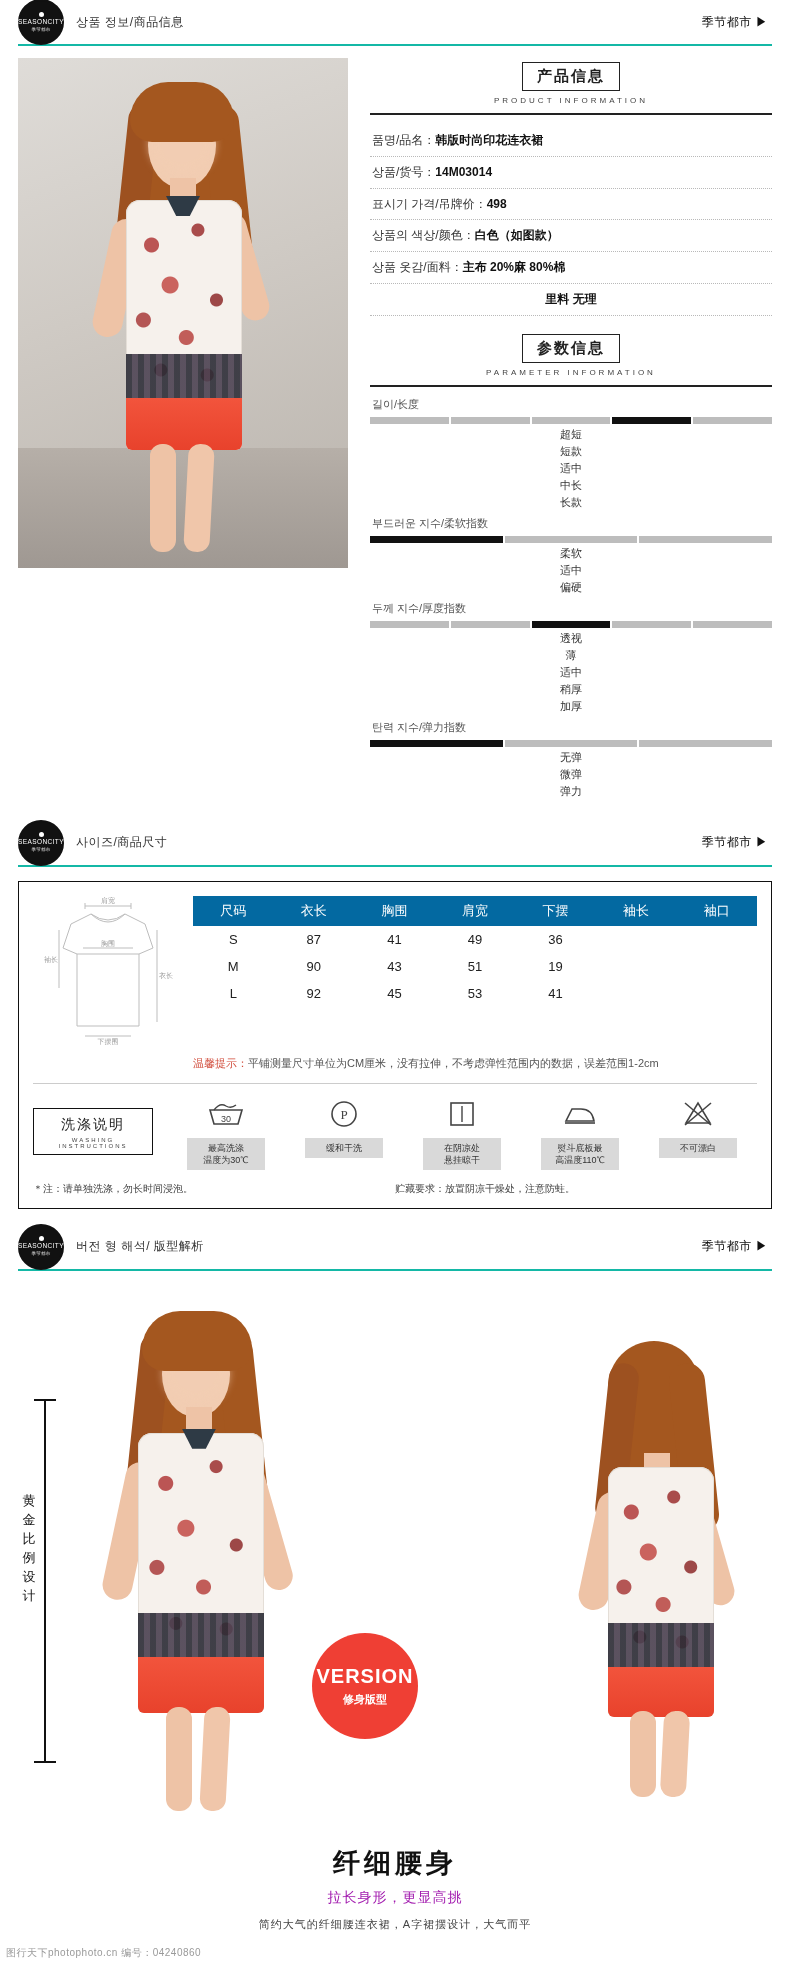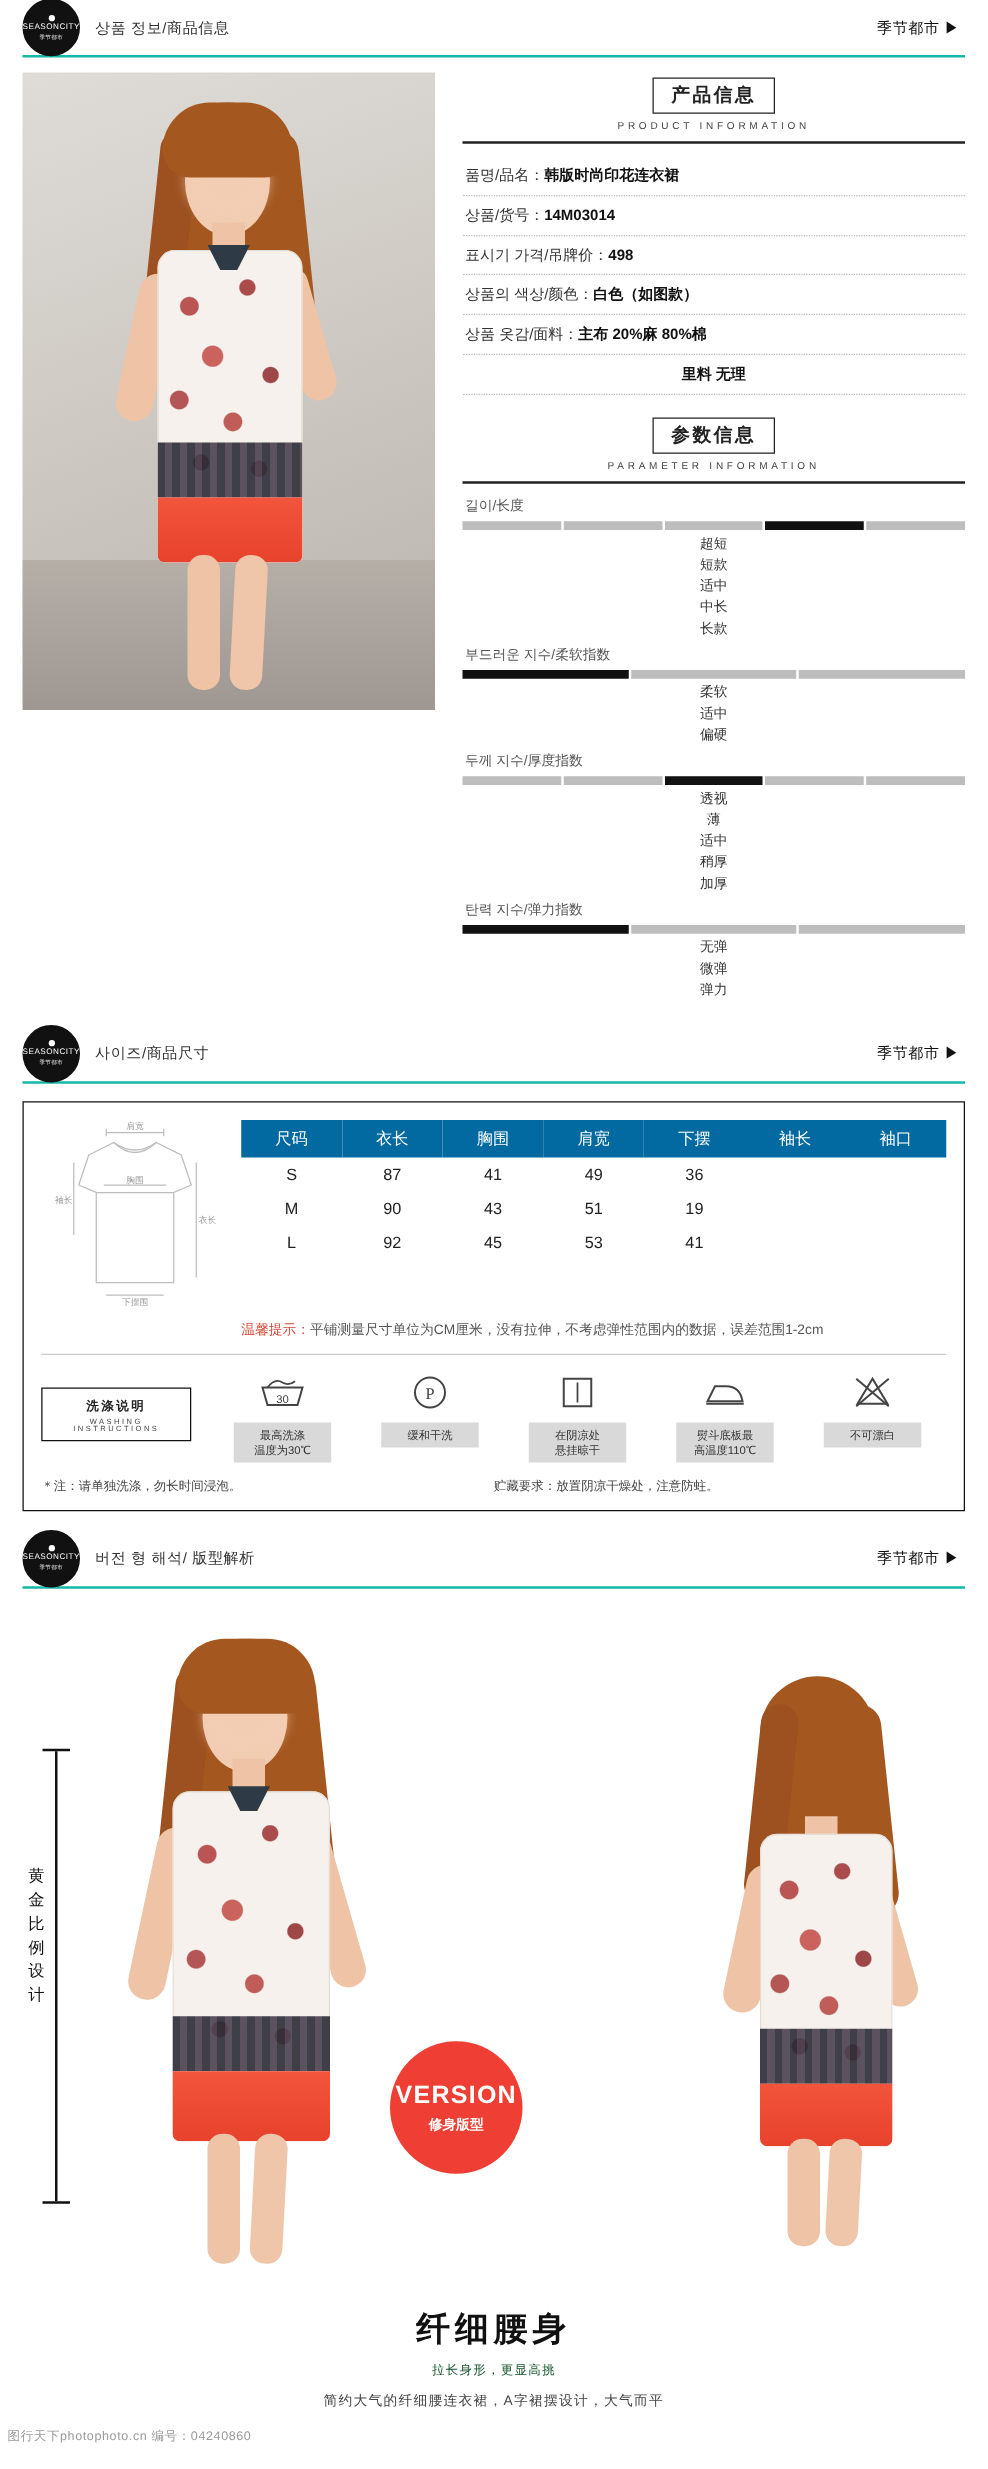--- a/index.html
+++ b/index.html
@@ -148,21 +148,21 @@
   table.size td { text-align:center; padding: 6px 4px; color:#222; }
   .tip { font-size: 11px; color:#d14b3a; margin-top: 10px; padding-left: 160px; }
   .tip .t2 { color:#555; }
   .divider { border-top:1px solid #ccc; margin: 12px 0 10px; }
 
   .wash-row { display:flex; align-items:center; }
   .wash-label-box {
     width: 120px; flex:0 0 120px; text-align:center; border:1px solid #111;
     padding: 7px 2px 5px;
   }
-  .wash-label-box .w1 { font-size: 10px; font-weight:bold; letter-spacing:2px; }
+  .wash-label-box .w1 { font-size: 14px; font-weight:normal; letter-spacing:2px; }
   .wash-label-box .w2 { font-size: 6px; letter-spacing: 2px; color:#444; margin-top:3px; }
   .icons { flex:1; display:flex; justify-content:space-around; padding-left: 14px; }
   .icon-item { width: 78px; text-align:center; }
   .icon-glyph { height: 40px; display:flex; align-items:center; justify-content:center; }
   .icon-cap {
     background:#d9d9d9; color:#333; font-size: 9px; line-height: 12px;
     padding: 4px 2px; margin-top: 4px;
   }
   .notes { display:flex; margin-top: 12px; font-size: 10px; color:#444; }
   .notes .n1 { flex:1; }
@@ -187,21 +187,21 @@
 
   .vbadge {
     position:absolute; left:294px; top:352px; width:106px; height:106px;
     border-radius:50%; background:#ef3f34; color:#fff; text-align:center;
     display:flex; flex-direction:column; align-items:center; justify-content:center;
   }
   .vbadge .v1 { font-size: 20px; font-weight:bold; letter-spacing:1px; }
   .vbadge .v2 { font-size: 11px; font-weight:bold; margin-top:4px; }
   .b3-foot { text-align:center; margin-top: 4px; padding-bottom: 8px; }
   .b3-foot .f1 { font-size: 27px; font-weight:bold; letter-spacing:4px; color:#111; }
-  .b3-foot .f2 { font-size: 10px; color:#14532d; margin-top: 8px; letter-spacing:1px; }
+  .b3-foot .f2 { font-size: 14px; color:#a21caf; margin-top: 8px; letter-spacing:1px; }
   .b3-foot .f3 { font-size: 11px; color:#444; margin-top: 10px; letter-spacing:1px; }
 
   .watermark {
     font-size: 10px; color:#9a9a9a; padding: 6px 0 8px 6px; letter-spacing:.5px;
   }
   .sec-gap { height: 16px; }
 </style>
 </head>
 <body>
 

